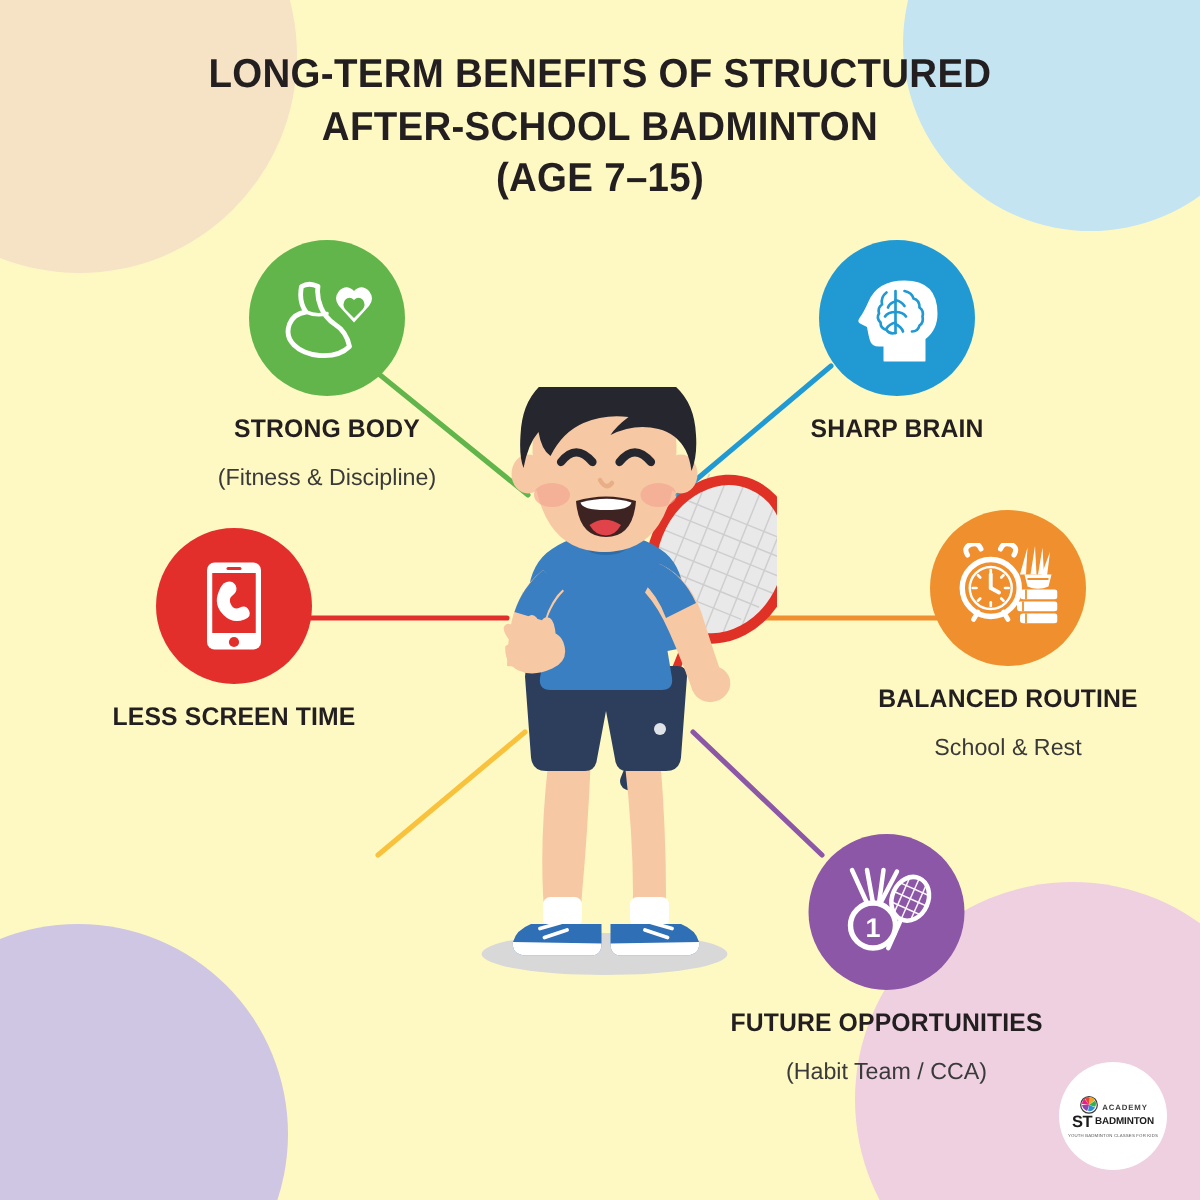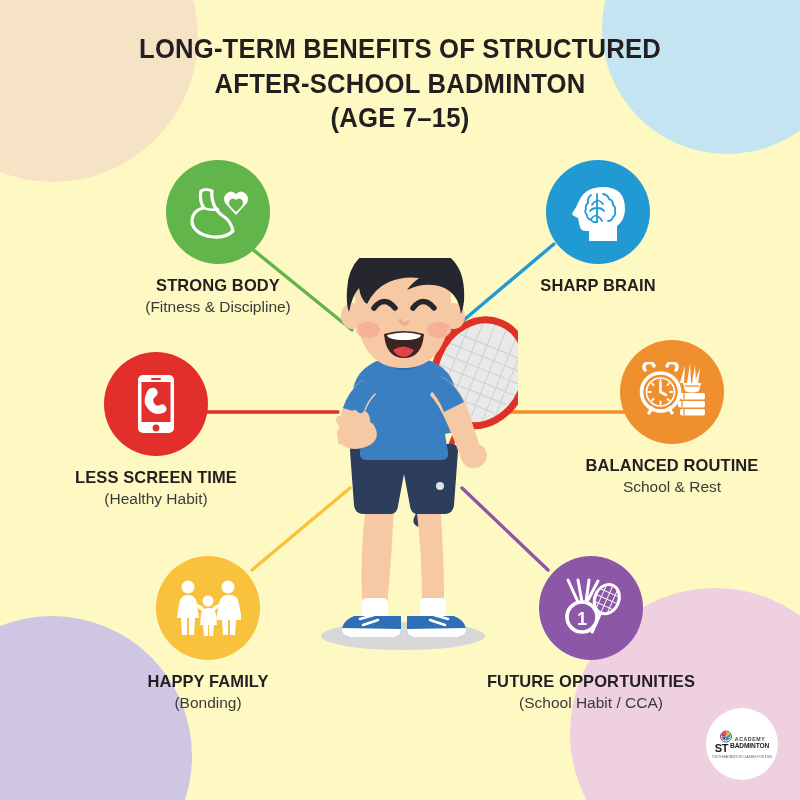--- a/index.html
+++ b/index.html
@@ -60,21 +60,21 @@
   .node .label {
     margin-top:12px;
     font-size:17px;
     font-weight:bold;
     color:#231f20;
     letter-spacing:0.1px;
     white-space:nowrap;
     transform:scaleX(0.97);
   }
   .node .sub {
-    margin-top:2px;
+    margin-top:14px;
     font-size:15.5px;
     font-weight:normal;
     color:#3a3a3a;
     white-space:nowrap;
   }
 
   #node-strong-body      { left:110px; top:160px; width:216px; }
   #node-sharp-brain      { left:490px; top:160px; width:216px; }
   #node-less-screen-time { left:44px;  top:352px; width:224px; }
   #node-balanced-routine { left:560px; top:340px; width:224px; }
@@ -253,21 +253,20 @@
     <div class="circle" style="background:#e32f2c">
       <svg width="44" height="62" viewBox="0 0 44 62">
         <rect x="4" y="2" width="36" height="58" rx="5" fill="#ffffff"></rect>
         <rect x="7.5" y="9" width="29" height="40" fill="#e32f2c"></rect>
         <rect x="17" y="5" width="10" height="2" rx="1" fill="#e32f2c"></rect>
         <circle cx="22" cy="55" r="3.4" fill="#e32f2c"></circle>
         <path d="M15 16 q5 -3 8 1 q2 4 -2 7 q-3 2 -1 6 q2 4 6 2 q4 -2 6 2 q2 4 -3 6 q-8 3 -14 -3 q-7 -7 -3 -16 q1 -3 3 -5 z" fill="#ffffff"></path>
       </svg>
     </div>
     <div class="label">LESS SCREEN TIME</div>
-    <div class="sub">(Healthy Habit)</div>
   </div>
 
   <div class="node" id="node-balanced-routine">
     <div class="circle" style="background:#ef8f2d">
       <svg width="66" height="60" viewBox="0 0 66 60">
 
         <g>
           <path d="M46 3 l-5 18 h4 z" fill="#ffffff"></path>
           <path d="M51 2 l-3 19 h4 z" fill="#ffffff"></path>
           <path d="M56 3 l1 18 h-4 z" fill="#ffffff"></path>
@@ -304,40 +303,20 @@
           <line x1="21.5" y1="30" x2="27" y2="33" stroke="#ffffff" stroke-width="2.6" stroke-linecap="round"></line>
           <line x1="13" y1="46" x2="10" y2="51" stroke="#ffffff" stroke-width="3.2" stroke-linecap="round"></line>
           <line x1="30" y1="46" x2="33" y2="51" stroke="#ffffff" stroke-width="3.2" stroke-linecap="round"></line>
         </g>
       </svg>
     </div>
     <div class="label">BALANCED ROUTINE</div>
     <div class="sub">School &amp; Rest</div>
   </div>
 
-  <div class="node" id="node-happy-family">
-    <div class="circle" style="background:#f9c23d">
-      <svg width="66" height="58" viewBox="0 0 66 58">
-
-        <circle cx="13" cy="8" r="6.5" fill="#ffffff"></circle>
-        <path d="M13 16 q-8 0 -9 9 l-2 14 h4 l1 17 h5 v-17 h2 v17 h5 l1 -17 h4 l-2 -14 q-1 -9 -9 -9 z" fill="#ffffff"></path>
-
-        <circle cx="33" cy="22" r="5.5" fill="#ffffff"></circle>
-        <path d="M33 29 q-6 0 -7 7 l-1 10 h3 l1 11 h4 v-11 h1 v11 h4 l1 -11 h3 l-1 -10 q-1 -7 -7 -7 z" fill="#ffffff"></path>
-
-        <circle cx="53" cy="8" r="6.5" fill="#ffffff"></circle>
-        <path d="M53 16 q-8 0 -9 9 l-3 16 h6 l1 15 h5 v-15 h2 v15 h5 l1 -15 h6 l-3 -16 q-1 -9 -9 -9 z" fill="#ffffff"></path>
-
-        <path d="M20 26 q7 2 10 8" fill="none" stroke="#ffffff" stroke-width="3.4" stroke-linecap="round"></path>
-        <path d="M46 26 q-7 2 -10 8" fill="none" stroke="#ffffff" stroke-width="3.4" stroke-linecap="round"></path>
-      </svg>
-    </div>
-    <div class="label">HAPPY FAMILY</div>
-    <div class="sub">(Bonding)</div>
-  </div>
 
   <div class="node" id="node-future-opps">
     <div class="circle" style="background:#8b57a6">
       <svg width="66" height="62" viewBox="0 0 66 62">
 
         <g stroke="#ffffff" stroke-width="3" stroke-linecap="round" fill="none">
           <path d="M10 3 l10 22"></path>
           <path d="M20 3 l4 22"></path>
           <path d="M31 3 l-3 22"></path>
           <path d="M40 4 l-11 21"></path>
@@ -354,38 +333,38 @@
             <line x1="38" y1="29" x2="58" y2="29"></line>
             <line x1="42" y1="9" x2="42" y2="35"></line>
               <line x1="48" y1="7" x2="48" y2="37"></line>
             <line x1="54" y1="9" x2="54" y2="35"></line>
           </g>
           <line x1="48" y1="37" x2="48" y2="58" stroke="#ffffff" stroke-width="3" stroke-linecap="round"></line>
         </g>
       </svg>
     </div>
     <div class="label">FUTURE OPPORTUNITIES</div>
-    <div class="sub">(School Habit / CCA)</div>
+    <div class="sub">(Habit Team / CCA)</div>
   </div>
 
   <div id="logo-badge">
     <div id="logo-row">
       <svg width="14" height="14" viewBox="0 0 24 24">
         <circle cx="12" cy="13" r="9.5" fill="none" stroke="#3b3b3b" stroke-width="1.4"></circle>
         <path d="M12 13 l-5 -8 q3 -2 6 0 z" fill="#e8443a"></path>
         <path d="M12 13 l1 -9 q4 0 6 3 z" fill="#f5a623"></path>
         <path d="M12 13 l7 -5 q2 4 0 7 z" fill="#2db34a"></path>
         <path d="M12 13 l7 3 q-3 5 -8 4 z" fill="#2b8fd6"></path>
         <path d="M12 13 l-2 7 q-5 -2 -6 -7 z" fill="#8e44ad"></path>
         <path d="M12 13 l-8 -1 q0 -4 3 -6 z" fill="#e91e8c"></path>
       </svg>
       <div>
         <div id="logo-academy">ACADEMY</div>
       </div>
     </div>
-    <div id="logo-row" style="align-items:flex-start;">
+    <div id="logo-row" style="align-items:center;">
       <span id="logo-st">ST</span>
       <span id="logo-badminton">BADMINTON</span>
     </div>
     <div id="logo-tag">YOUTH BADMINTON CLASSES FOR KIDS</div>
   </div>
 
 </div>
 
 </body></html>

